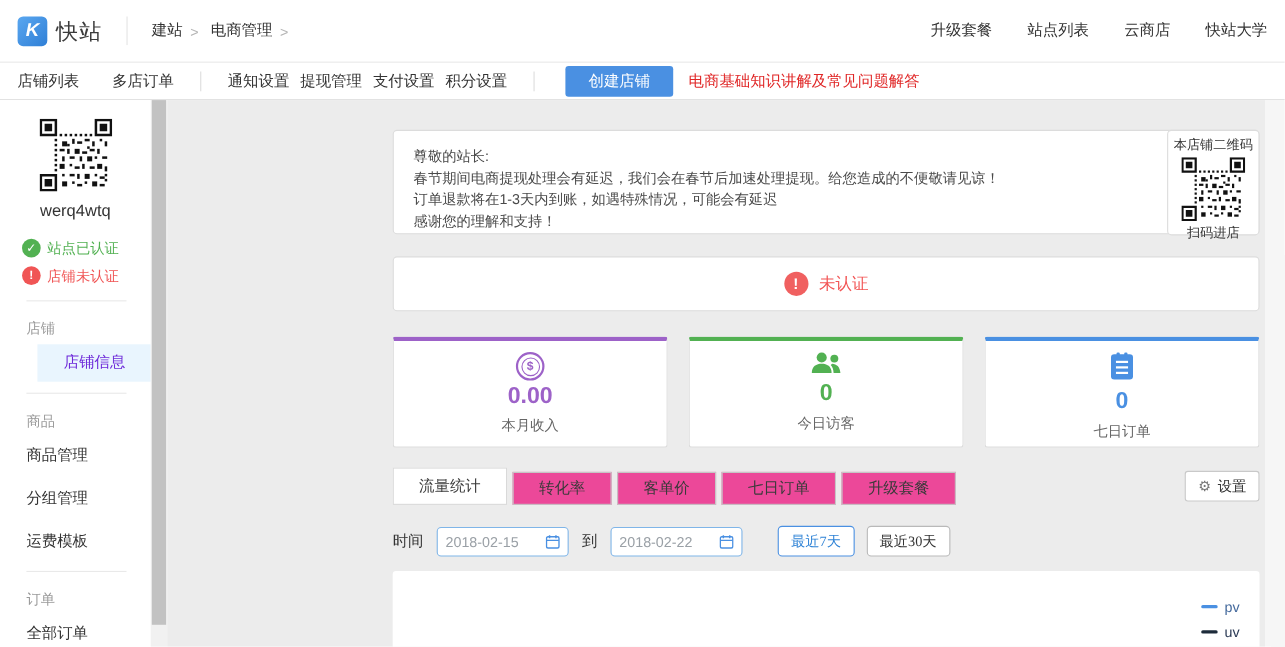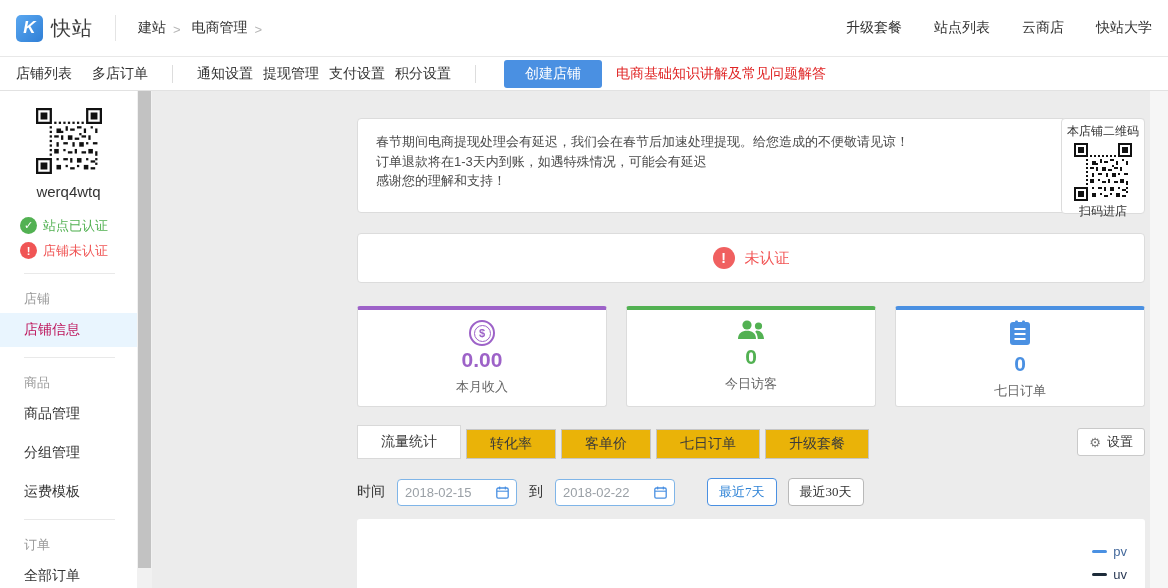--- a/index.html
+++ b/index.html
@@ -19,21 +19,21 @@
   .breadcrumb { display:flex; align-items:flex-end; font-size:14px; color:#333; }
   .crumb { cursor:pointer; }
   .crumb-sep { color:#b5b5b5; margin:0 11px 0 7px; font-size:13px; }
   .topnav-right { margin-left:auto; display:flex; gap:32px; font-size:14px; color:#333; }
   .topnav-right span { cursor:pointer; }
 
   
   .subnav { position:absolute; top:58px; left:0; right:0; height:33px; background:#fff;
     border-bottom:1px solid #e2e2e2; display:flex; align-items:center; padding:0 16px;
     font-size:14px; color:#333; }
-  .subnav .grp { display:flex; gap:20px;align-items:flex-end; }
+  .subnav .grp { display:flex; gap:30px;align-items:flex-end; }
   .subnav .grp2 { display:flex; gap:10px; }
   .subnav span.lnk { cursor:pointer; }
   .vdiv { width:1px; height:18px; background:#ddd; margin:0 24px; }
   .create-btn { background:#4a90e2; color:#fff; border:none; border-radius:3px;
     font-size:14px; padding:5px 21px; margin:0 14px 0 4px; cursor:pointer;
     font-family:inherit; }
   .help-link { color:#e02626; cursor:pointer; }
 
   
   .sidebar { position:absolute; top:91px; left:0; bottom:0; width:137px; background:#fff; }
@@ -44,21 +44,21 @@
   .badge-ico { width:17px; height:17px; border-radius:50%; color:#fff; font-size:11px;
     font-weight:bold; display:flex; align-items:center; justify-content:center; flex:none; }
   .badge-ico.ok { background:#52b152; }
   .badge-ico.warn { background:#f05555; }
   .badge-txt { font-size:13px; margin-left:6px; }
   .badge.ok .badge-txt { color:#52b152; }
   .badge.warn .badge-txt { color:#f05555; }
   .side-sep { height:1px; background:#e9e9e9; margin:10px 22px 0 24px; }
   .sec-title { font-size:13px; color:#9a9a9a; padding:16px 0 0 24px; }
   .side-item { font-size:14px; color:#333; padding:8px 0 8px 24px; margin-top:5px; cursor:pointer; }
-  .side-item.active { background:#e9f5fe; color:#be185d; }
+  .side-item.active { background:#e9f5fe; color:#6d28d9;margin-left:34px; }
 
   
   .sb-track { position:absolute; top:91px; left:137px; bottom:0; width:15px; background:#f1f1f1; }
   .sb-thumb { position:absolute; top:0; left:1px; width:13px; height:477px; background:#c2c2c2; }
 
   
   .main { position:absolute; top:91px; left:152px; width:998px; bottom:0; background:#ececec; }
   .right-strip { position:absolute; top:91px; right:0; width:18px; bottom:0; background:#f6f6f6; }
   .inner { margin-left:205px; width:788px; }
 
@@ -88,21 +88,21 @@
   .coin-inner { width:17px; height:17px; border:1.5px solid #9d62c8; border-radius:50%;
     font-size:11px; font-weight:bold; color:#9d62c8; display:flex; align-items:center;
     justify-content:center; }
   .stat-value { font-size:21px; font-weight:bold; margin-top:2px; }
   .card-purple .stat-value { color:#9d62c8; }
   .card-green  .stat-value { color:#52b152; }
   .card-blue   .stat-value { color:#4a90e2; }
   .stat-label { font-size:13px; color:#666; margin-top:6px; }
 
   .tabrow { margin-top:18px; display:flex; align-items:flex-end; height:34px; }
-  .tab { height:30px; padding:0 23px; display:flex; align-items:center; background:#eab308;
+  .tab { height:30px; padding:0 23px; display:flex; align-items:center; background:#ec4899;
     border:1px solid #c6c6c6; margin-right:5px; font-size:14px; color:#3a3a3a; cursor:pointer; }
   .tab.active { background:#fff; border-color:#d9d9d9; height:34px; }
   .settings-btn { margin-left:auto; align-self:center; background:#fff; border:1px solid #c9c9c9;
     border-radius:3px; padding:4px 11px; font-size:13px; color:#333; cursor:pointer;
     display:flex; align-items:center; gap:6px; font-family:inherit; }
   .gear { color:#777; font-size:13px; font-family:"DejaVu Sans",sans-serif; }
 
   .daterow { margin-top:19px; display:flex; align-items:center; font-size:14px; color:#333; }
   .date-label { margin-right:12px; }
   .date-input-wrap { width:120px; height:27px; border:1.5px solid #7fb5e8; border-radius:4px;
@@ -269,20 +269,21 @@
 <div class="sb-track">
   <div class="sb-thumb"></div>
 </div>
 
 <div class="right-strip"></div>
 
 <div class="main">
   <div class="inner">
 
     <div class="notice-card">
+      <div>尊敬的站长:</div>
       <div>春节期间电商提现处理会有延迟，我们会在春节后加速处理提现。给您造成的不便敬请见谅！</div>
       <div>订单退款将在1-3天内到账，如遇特殊情况，可能会有延迟</div>
       <div>感谢您的理解和支持！</div>
       <div class="shop-qr-box">
         <div>本店铺二维码</div>
         <svg viewBox="0 0 29 29">
             <use href="#qr-pattern"></use>
           </svg>
         <div>扫码进店</div>
       </div>

